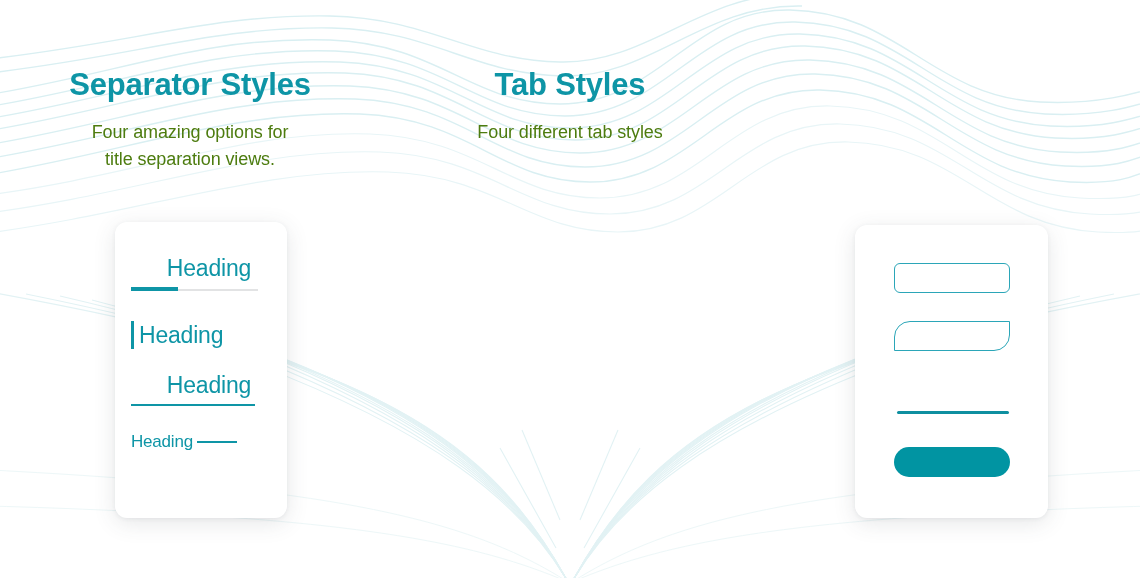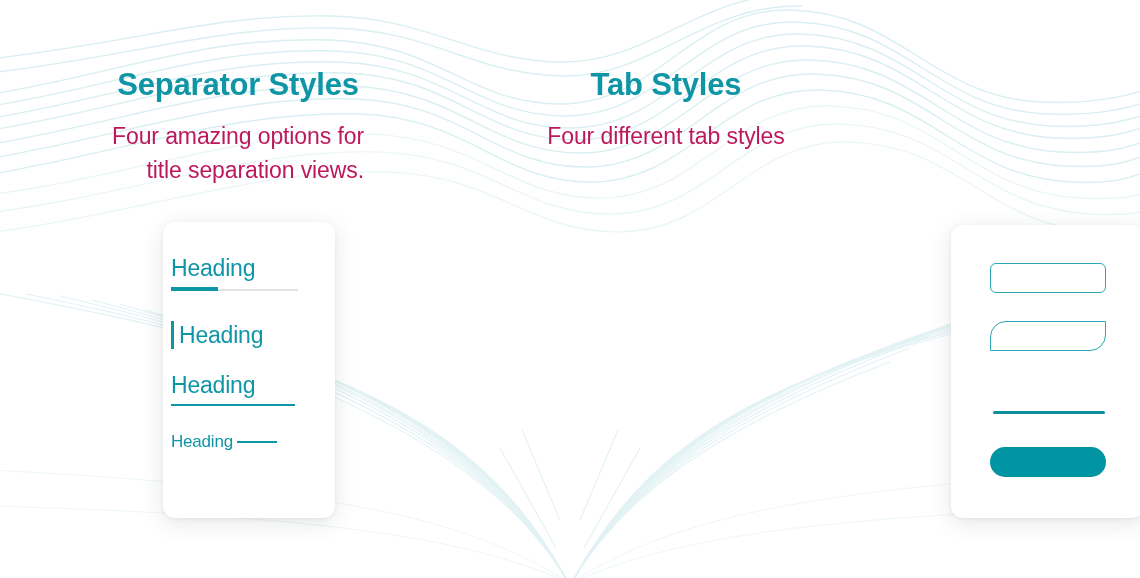--- a/index.html
+++ b/index.html
@@ -40,39 +40,38 @@
     display: flex;
     flex-direction: row;
   }
 
   .column {
     width: 380px;
     display: flex;
     flex-direction: column;
     align-items: center;
     position: relative;
-    margin-left: 48px;
   }
 
   .col-title {
     margin-top: 68px;
     font-size: 31px;
     font-weight: bold;
     letter-spacing: -0.2px;
     color: #0e95a6;
     text-align: center;
     line-height: 1.1;
     white-space: nowrap;
   }
 
   .col-sub {
     margin-top: 17px;
-    font-size: 23px;
-    color: #be185d;
-    text-align: right;
+    font-size: 18px;
+    color: #4d7c0f;
+    text-align: center;
     line-height: 1.48;
     letter-spacing: -0.1px;
   }
 
   
   .card {
     background: #ffffff;
     border-radius: 12px;
     box-shadow: 0 5px 22px rgba(60, 70, 80, 0.13),
                 0 1px 4px rgba(60, 70, 80, 0.07);
@@ -83,22 +82,23 @@
   #card-separators {
     left: 115px;
     top: 222px;
     width: 172px;
     height: 296px;
     padding: 26px 0 0 0;
   }
 
   .sep-row {
     width: 100%;
-    padding-left: 8px;
+    padding-left: 16px;
     position: relative;
+    text-align: center;
   }
   #sep-row-0 { margin-top: 8px; }
   #sep-row-1 { margin-top: 28px; }
   #sep-row-2 { margin-top: 24px; }
   #sep-row-3 { margin-top: 27px; }
 
   .sep-heading {
     color: #0e95a6;
     font-size: 23px;
     font-weight: normal;

